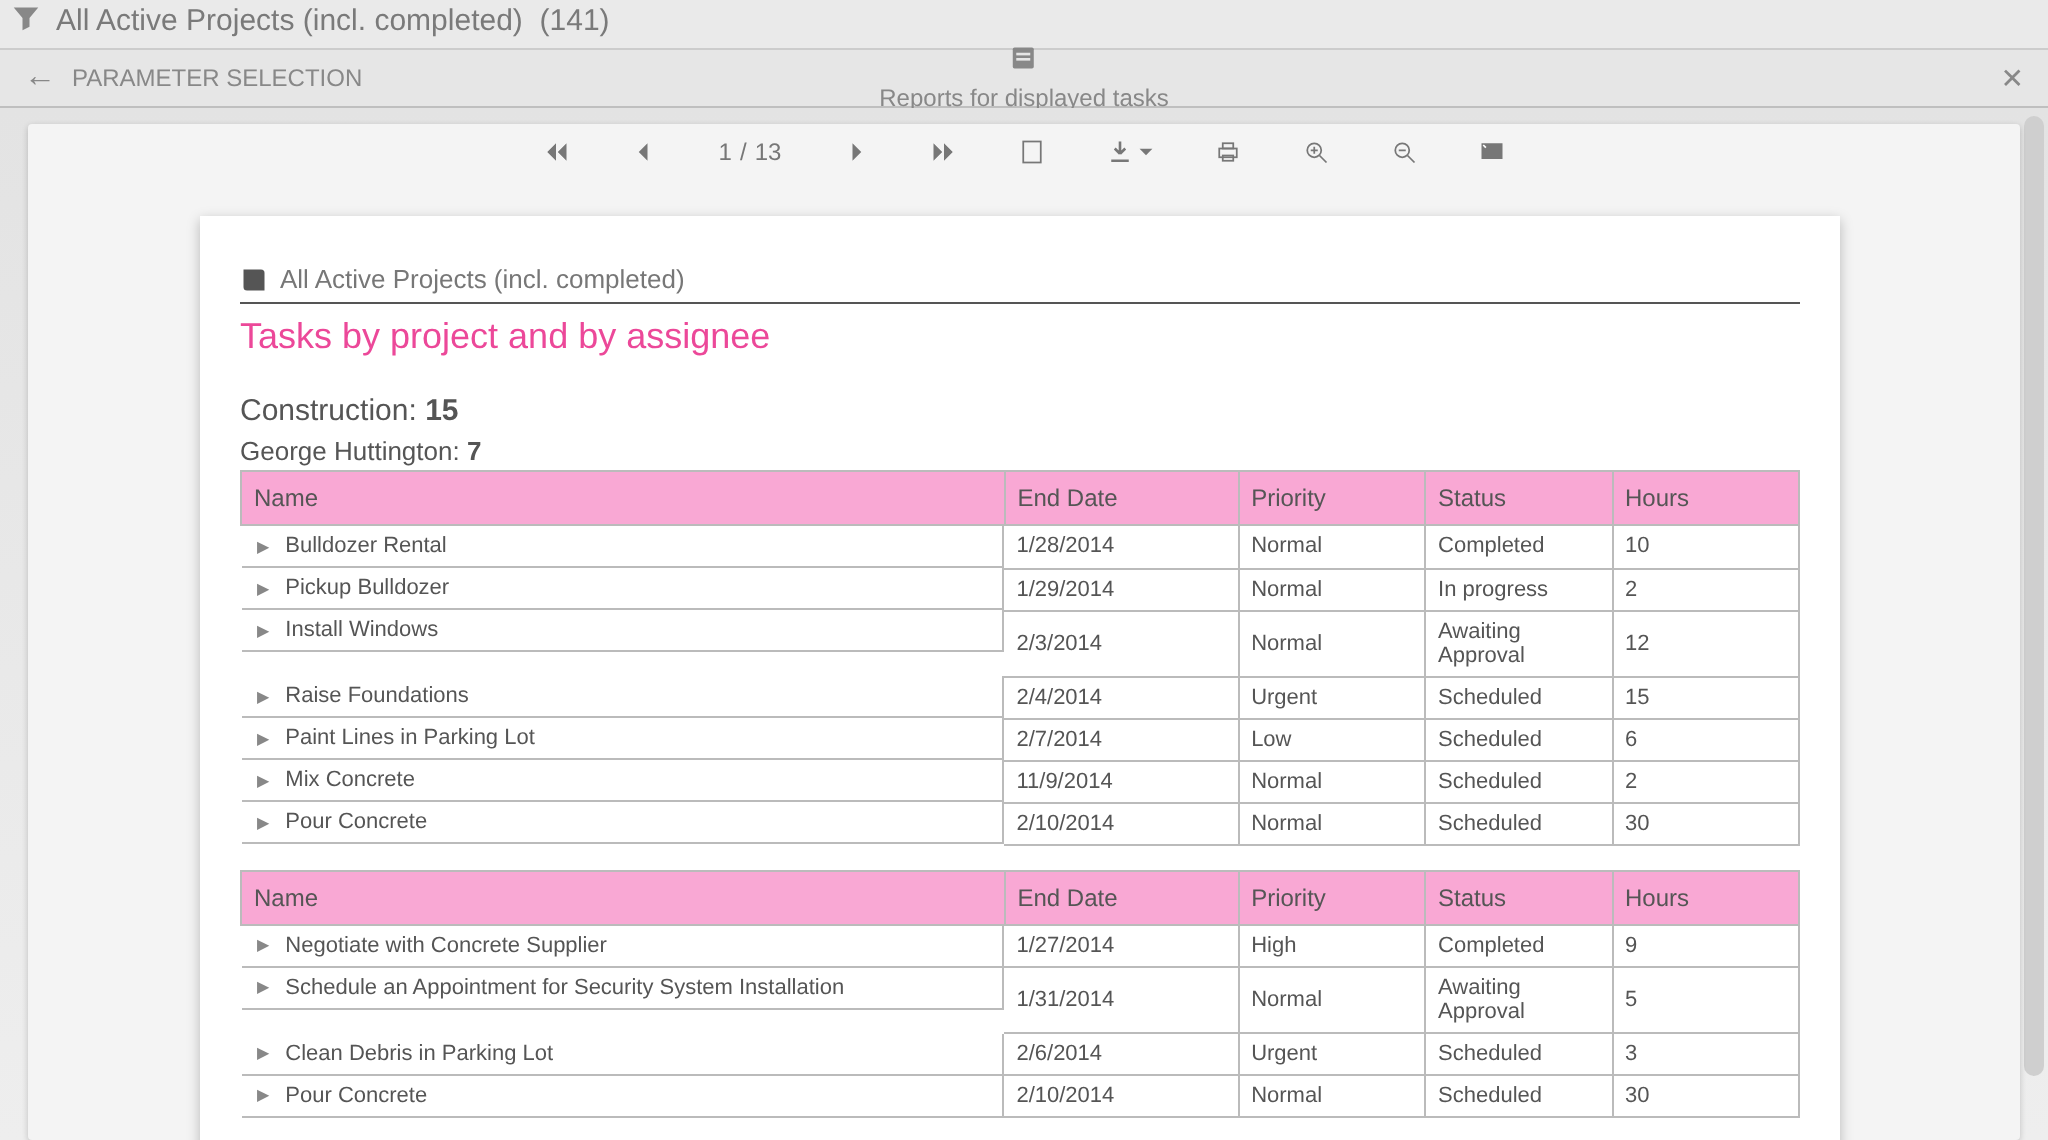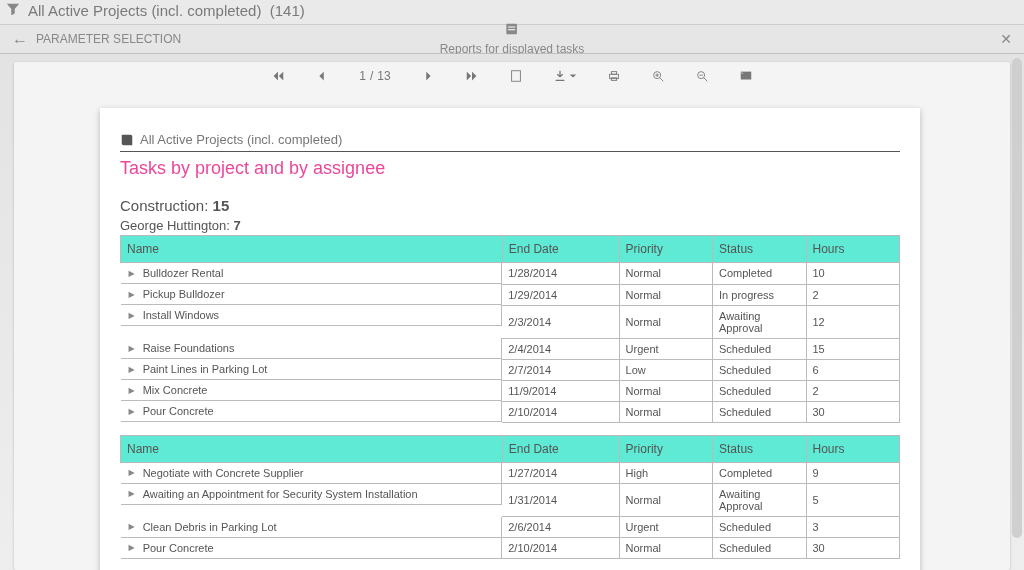--- a/index.html
+++ b/index.html
@@ -109,21 +109,21 @@
     width: 100%;
     border-collapse: collapse;
     table-layout: fixed;
     font-size: 11px;
     color: #555;
     margin-bottom: 12px;
   }
   table.tasks th {
     text-align: left;
     font-weight: normal;
-    background: #5eead4;
+    background: #f9a8d4;
     border: 1px solid #bbb;
     padding: 6px 6px;
     font-size: 12px;
     margin-top: 36px;
   }
   table.tasks td {
     border-bottom: 1px solid #bbb;
     border-right: 1px solid #bbb;
     padding: 4px 6px;
     font-size: 11px;
@@ -378,21 +378,21 @@
                   <span>Negotiate with Concrete Supplier</span>
                 </td>
                 <td>1/27/2014</td>
                 <td>High</td>
                 <td>Completed</td>
                 <td>9</td>
               </tr>
               <tr>
                 <td class="namecell">
                   <span class="row-caret">▶</span>
-                  <span>Awaiting an Appointment for Security System Installation</span>
+                  <span>Schedule an Appointment for Security System Installation</span>
                 </td>
                 <td>1/31/2014</td>
                 <td>Normal</td>
                 <td>Awaiting Approval</td>
                 <td>5</td>
               </tr>
               <tr>
                 <td class="namecell">
                   <span class="row-caret">▶</span>
                   <span>Clean Debris in Parking Lot</span>

